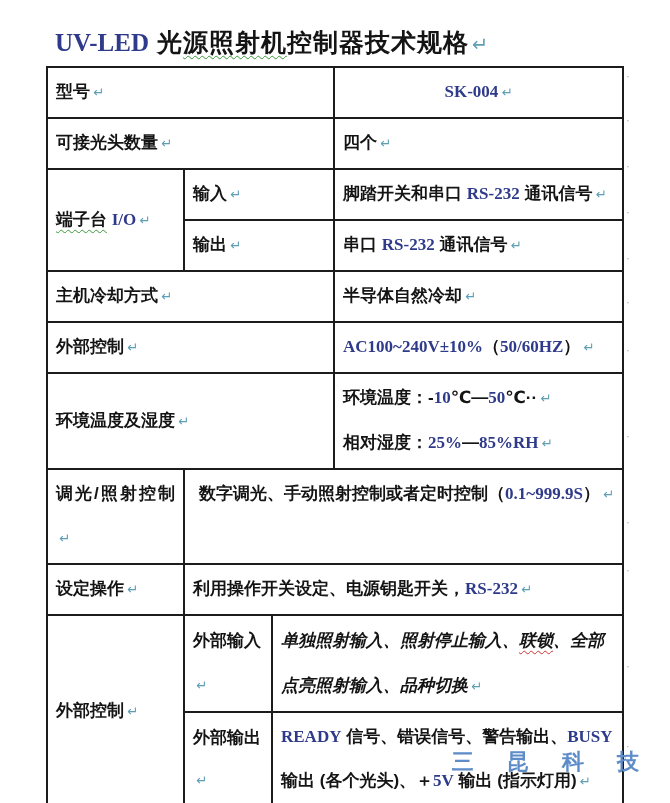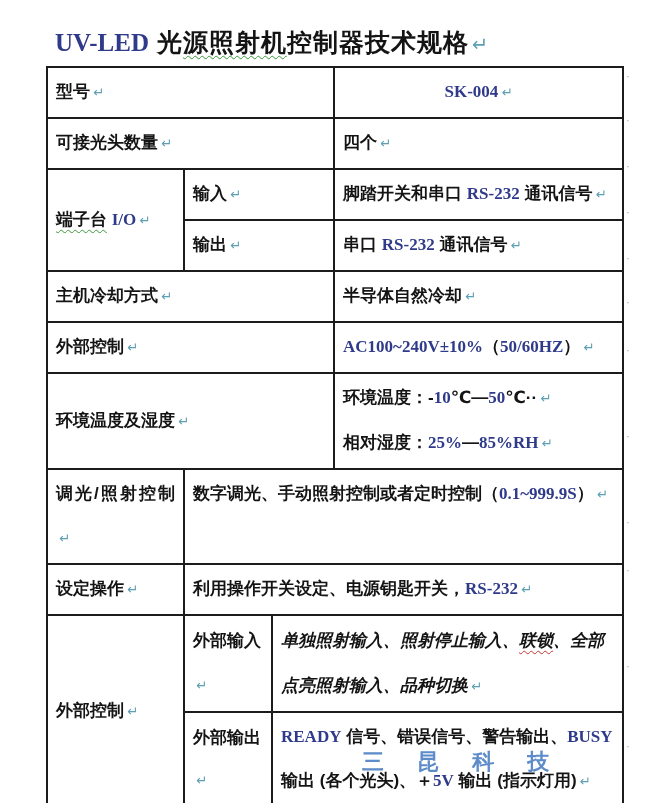--- a/index.html
+++ b/index.html
@@ -71,21 +71,21 @@
   td.sub-center.tight{line-height:42px;}
   td.wrap-a{padding-right:30px;}
   td.wrap-b{padding-right:14px;line-height:42px;}
   td.no-rpad{padding-right:0;}
 
   
   i.dot{position:absolute;left:626px;width:4px;height:4px;font-style:normal;color:#a9a9a9;font-size:11px;line-height:4px;}
   i.dot::before{content:"\00B7";}
 
   
-  .watermark{position:absolute;right:8px;top:750px;width:300px;text-align:left;}
+  .watermark{position:absolute;right:22px;top:750px;width:300px;text-align:right;}
   .wm-company{
     font-size:22px;font-weight:bold;color:var(--watermark-blue);
     letter-spacing:9px;word-spacing:9px;line-height:24px;white-space:nowrap;
   }
   .wm-url{
     font-size:21px;font-weight:bold;color:var(--watermark-url);
     letter-spacing:1px;line-height:23px;white-space:nowrap;
   }
 </style>
 </head>
@@ -162,21 +162,21 @@
           </td>
       <td class="cell" style="vertical-align:top;">
             <span class="para">环境温度：-<span class="lat">10</span>℃—<span class="lat">50</span>℃··</span>
             <span class="para">相对湿度：<span class="lat">25%</span>—<span class="lat">85%RH</span></span>
           </td>
     </tr>
     <tr style="height:87px">
       <td class="cell dim-label">
             <span class="para">调光/照射控制</span>
           </td>
-      <td colspan="3" class="cell nowrap no-rpad" style="vertical-align:top;">
+      <td colspan="3" class="cell nowrap no-rpad" style="vertical-align:top;text-align:right;">
             <span class="para">数字调光、手动照射控制或者定时控制（<span class="lat">0.1~999.9S</span>）</span>
           </td>
     </tr>
     <tr style="height:47px">
       <td class="cell">
             <span class="para">设定操作</span>
           </td>
       <td colspan="3" class="cell">
             <span class="para">利用操作开关设定、电源钥匙开关，<span class="lat">RS-232</span></span>
           </td>

